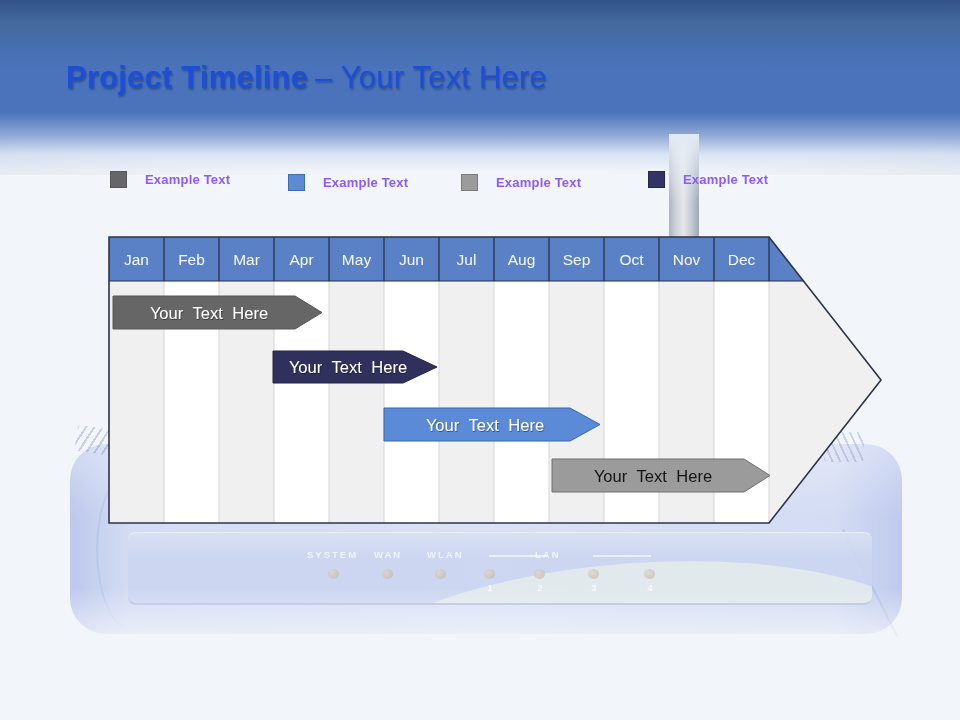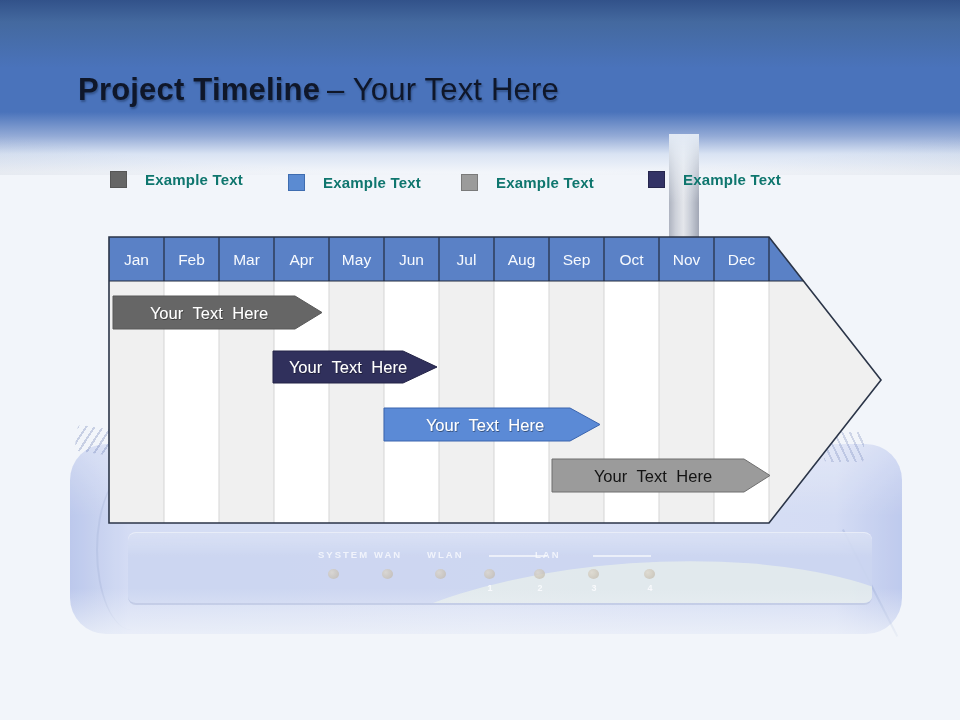--- a/index.html
+++ b/index.html
@@ -8,21 +8,21 @@
   .slide{position:relative;width:960px;height:720px;background:#F2F5FA;overflow:hidden;}
 
   
   .top-band{position:absolute;left:0;top:0;width:960px;height:175px;
     background:
       radial-gradient(140% 130% at 50% 40%, rgba(255,255,255,0) 45%, rgba(18,38,76,.22) 100%),
       linear-gradient(180deg,#32528A 0px,#44699F 22px,#4A73BB 68px,#4A73BB 112px,
                       #93AAD6 136px,#D9E3F3 154px,rgba(242,245,250,0) 172px);}
 
   
-  .title{position:absolute;left:66px;top:60px;margin:12px;color:#0f172a;font-size:31px;
+  .title{position:absolute;left:66px;top:60px;margin:0;color:#1d4ed8;font-size:31px;
          line-height:1.15;letter-spacing:.2px;text-shadow:1px 1.5px 2px rgba(10,25,55,.35);
          white-space:nowrap;font-weight:400;}
   .title .t-bold{font-weight:700;}
   .title .t-rest{margin-left:7px;font-weight:400;}
 
   
   .router{position:absolute;left:0;top:0;width:960px;height:720px;}
   .antenna{position:absolute;left:669px;top:134px;width:30px;height:106px;opacity:.9;
     background:linear-gradient(90deg,#a7adba 0%,#c9cdd6 22%,#e3e5ea 48%,#c4c9d3 72%,#999fae 100%);}
   .antenna::after{content:"";position:absolute;left:0;top:0;width:100%;height:100%;
@@ -51,21 +51,21 @@
   .lan-dash{position:absolute;top:22px;height:2px;width:58px;background:rgba(255,255,255,.65);}
   .led{position:absolute;top:36px;width:11px;height:10px;border-radius:50%;opacity:.7;
     background:radial-gradient(circle at 35% 35%,#ded5c2,#b9ad99);}
   .port-num{position:absolute;top:50px;width:12px;text-align:center;font-size:9px;font-weight:700;
     color:rgba(255,255,255,.9);}
   .r-fade{position:absolute;left:0;top:588px;width:960px;height:92px;
     background:linear-gradient(180deg,rgba(242,245,250,0),#F2F5FA 72%);}
 
   
   .legend .lg-item{position:absolute;display:flex;align-items:center;height:18px;}
-  .lg-item .lg-label{margin-left:18px;font-size:15px;font-weight:700;color:#0f766e;
+  .lg-item .lg-label{margin-left:18px;font-size:13px;font-weight:700;color:#8b5cf6;
     letter-spacing:.2px;white-space:nowrap;}
 
   
   svg.chart{position:absolute;left:105px;top:236px;width:780px;height:290px;overflow:visible;
     font-family:"Liberation Sans","DejaVu Sans",sans-serif;}
   svg.chart text{font-family:"Liberation Sans","DejaVu Sans",sans-serif;}
 </style>
 </head>
 <body>
 
@@ -75,21 +75,21 @@
 
   <div class="router">
     <div class="antenna"></div>
     <div class="r-body"></div>
     <div class="vents vents-left"></div>
     <div class="vents vents-right"></div>
     <div class="seam-left"></div>
     <div class="seam-right"></div>
     <div class="r-face">
       <div class="swoosh"></div>
-      <span class="led-label" style="left:190px">SYSTEM</span>
+      <span class="led-label" style="left:179px">SYSTEM</span>
       <span class="led-label" style="left:246px">WAN</span>
       <span class="led-label" style="left:299px">WLAN</span>
       <span class="led-label" style="left:407px">LAN</span>
       <div class="lan-dash" style="left:361px"></div>
       <div class="lan-dash" style="left:465px"></div>
       <div class="led" style="left:200px"></div>
       <div class="led" style="left:254px"></div>
       <div class="led" style="left:307px"></div>
       <div class="led" style="left:356px"></div>
       <div class="led" style="left:406px"></div>

